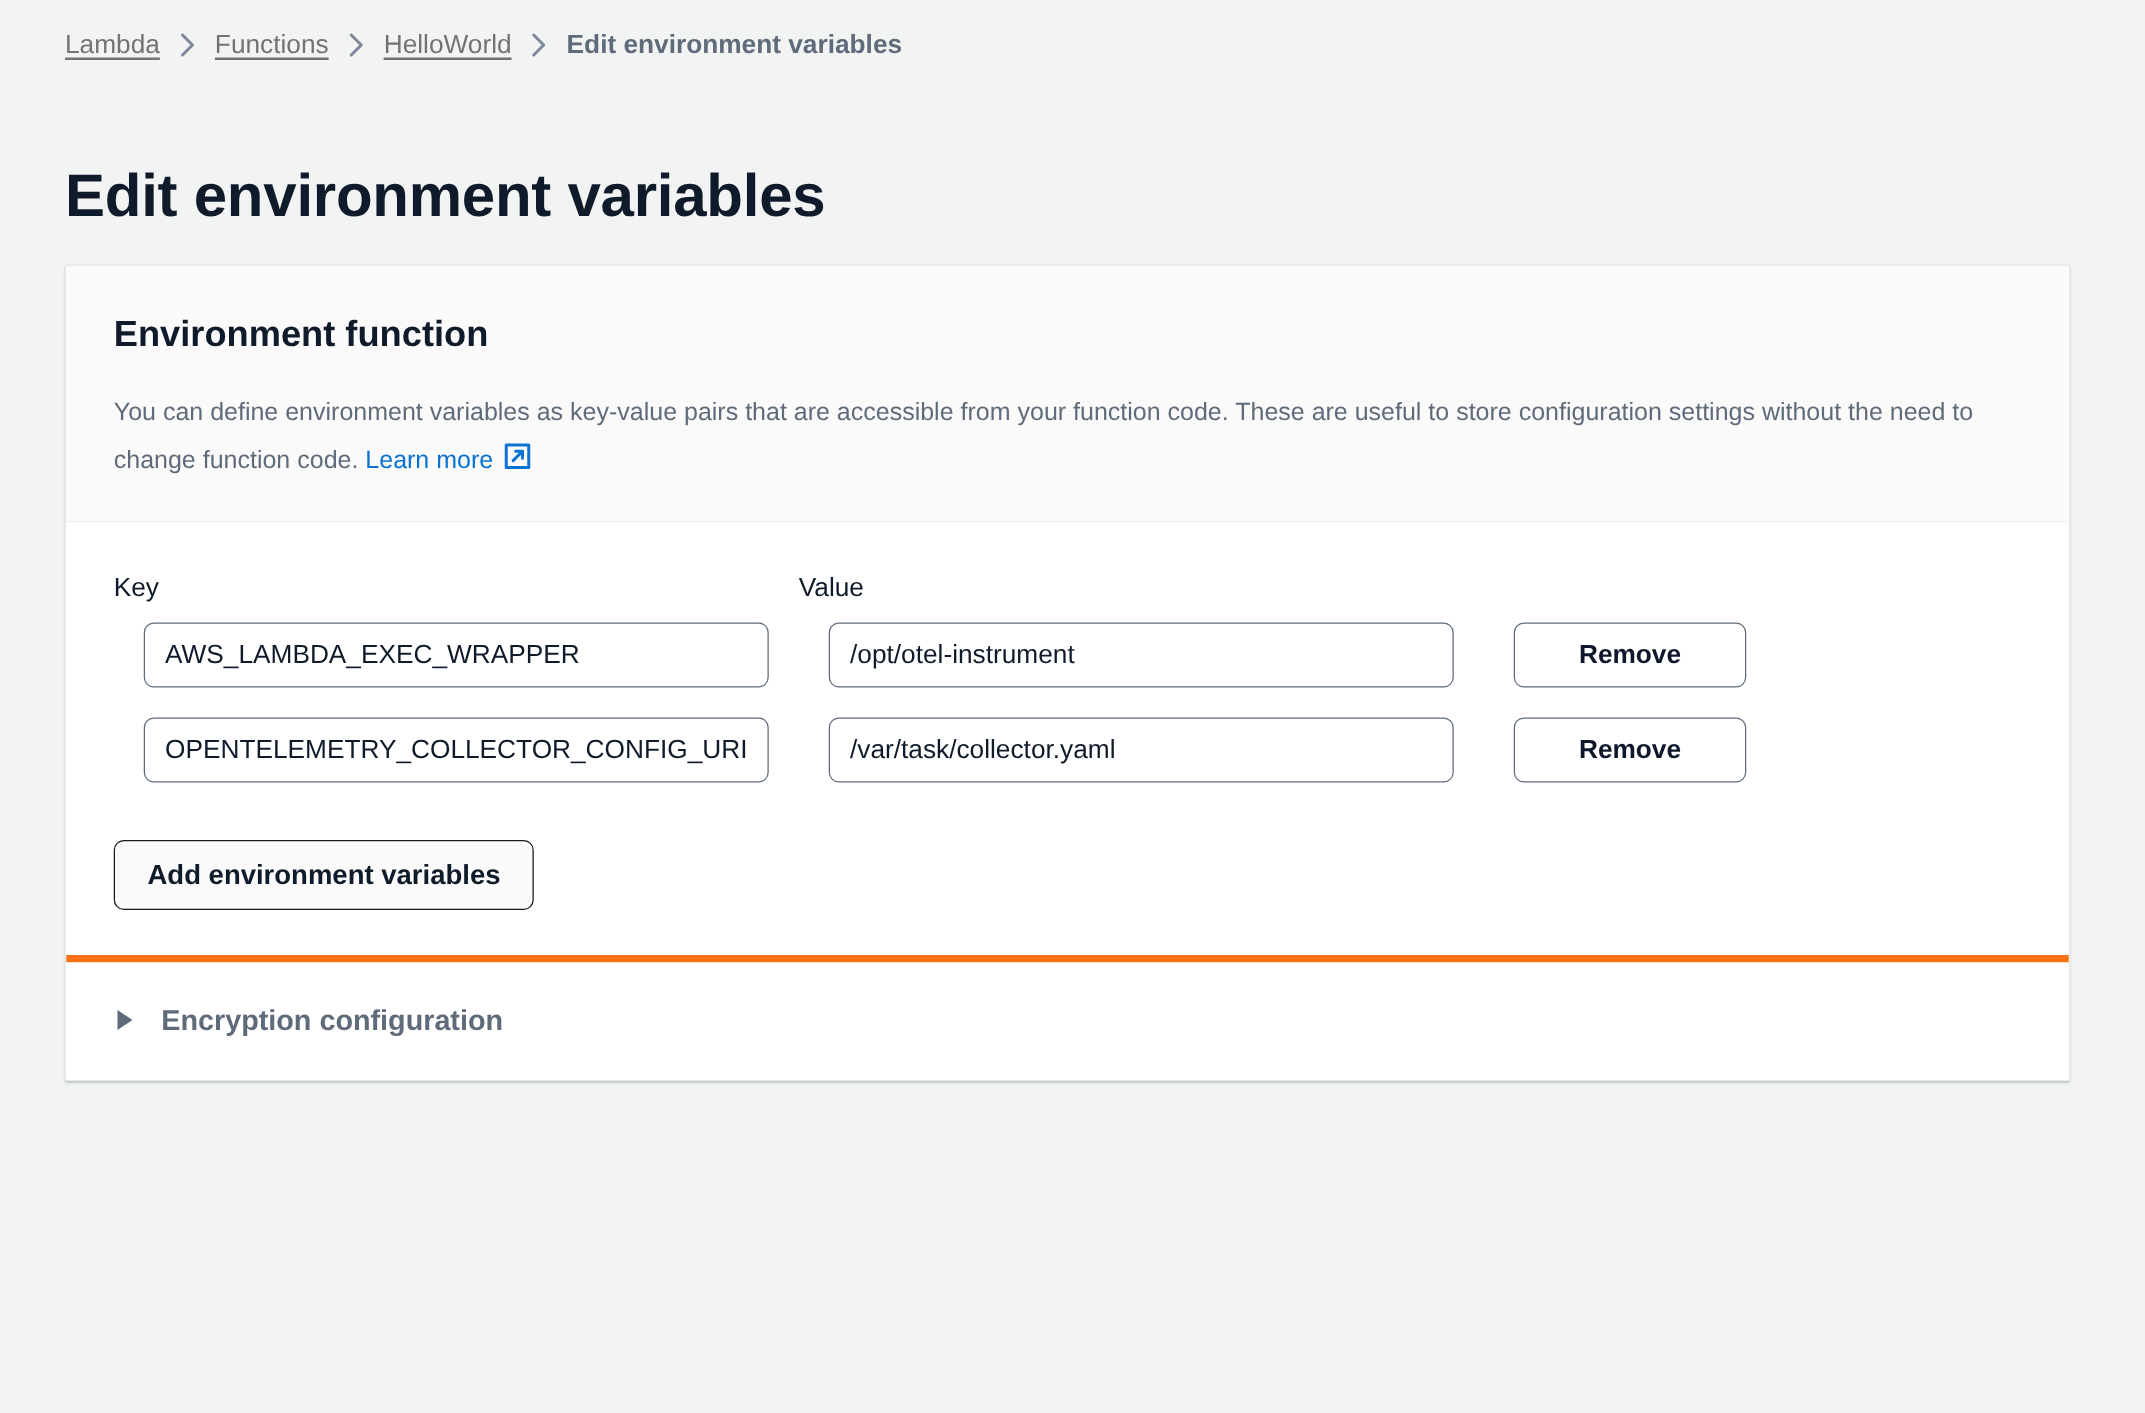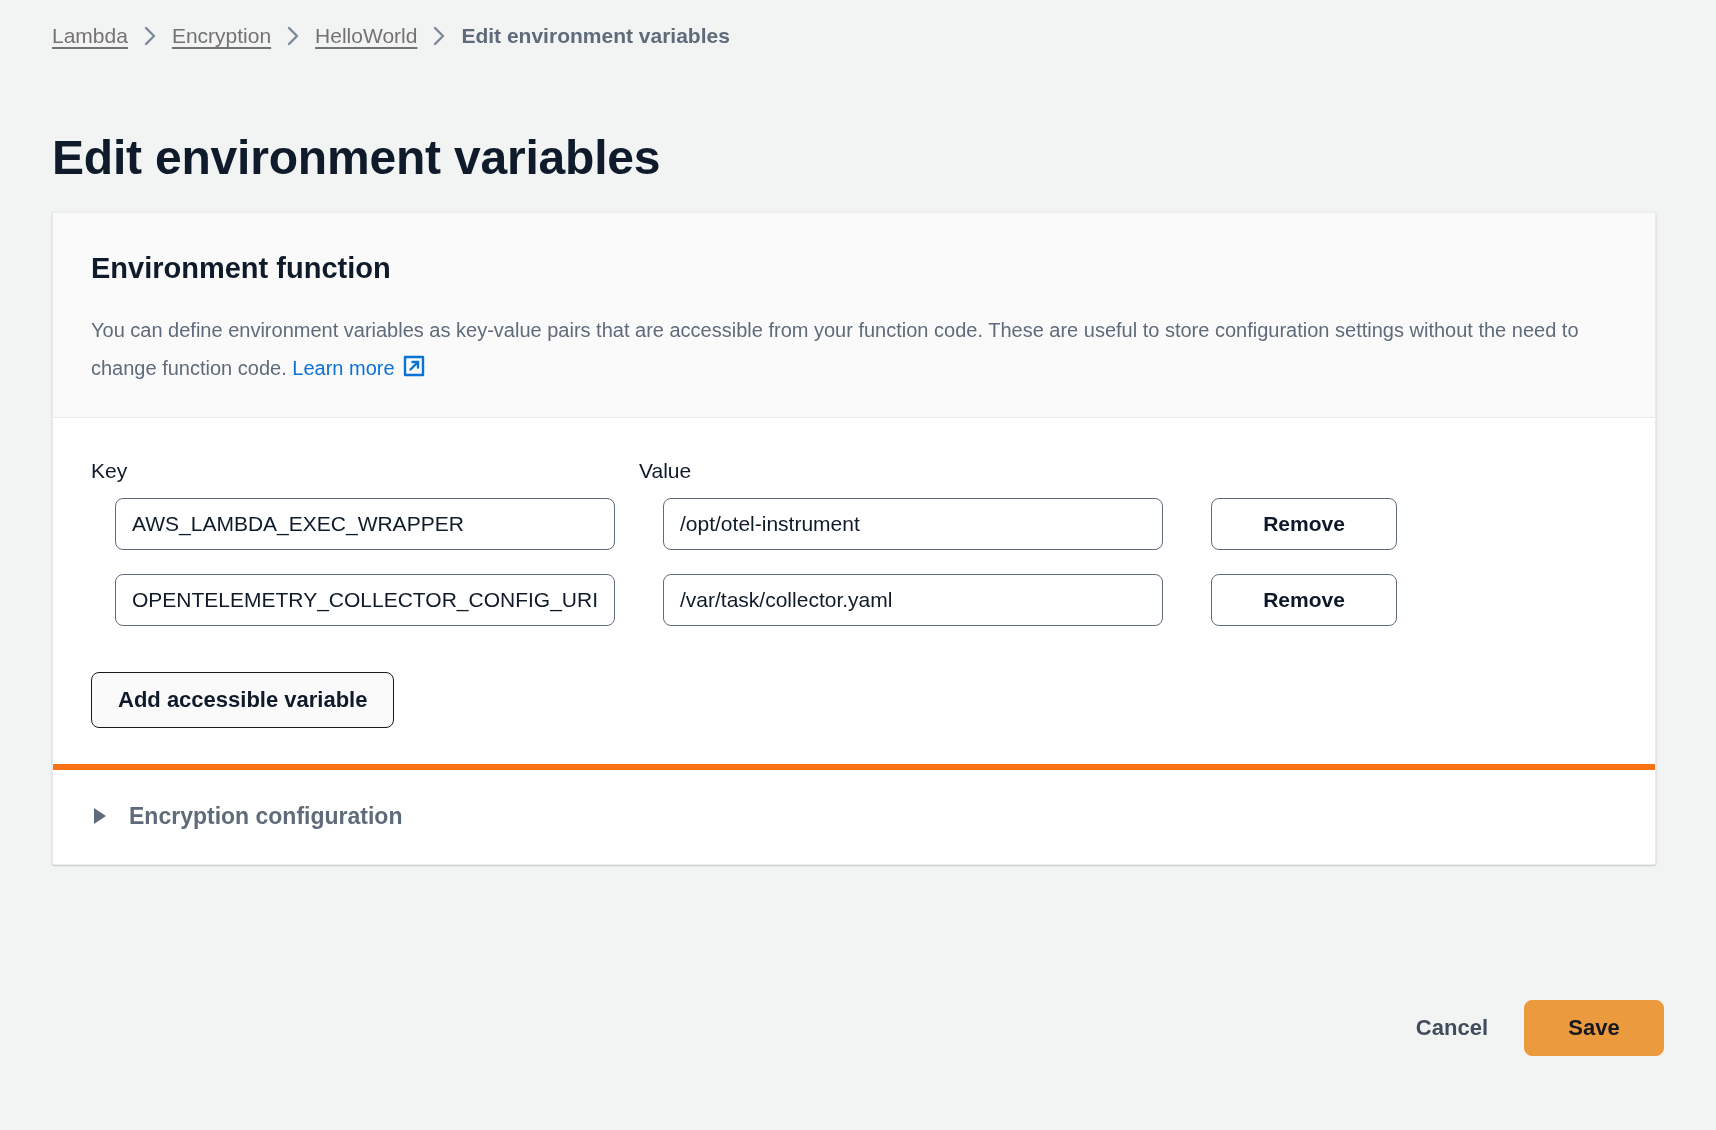--- a/index.html
+++ b/index.html
@@ -243,21 +243,21 @@
 
 <div class="page">
 
   <nav class="breadcrumb">
     <span class="crumb-link">Lambda</span>
     <span class="crumb-sep">
       <svg width="16" height="24" viewBox="0 0 16 24" fill="none" aria-hidden="true">
         <path d="M4 4 L12 12 L4 20" stroke="#7d8998" stroke-width="2.4" stroke-linecap="round" stroke-linejoin="round"></path>
       </svg>
     </span>
-    <span class="crumb-link">Encryption</span>
+    <span class="crumb-link">Functions</span>
     <span class="crumb-sep">
       <svg width="16" height="24" viewBox="0 0 16 24" fill="none" aria-hidden="true">
         <path d="M4 4 L12 12 L4 20" stroke="#7d8998" stroke-width="2.4" stroke-linecap="round" stroke-linejoin="round"></path>
       </svg>
     </span>
     <span class="crumb-link">HelloWorld</span>
     <span class="crumb-sep">
       <svg width="16" height="24" viewBox="0 0 16 24" fill="none" aria-hidden="true">
         <path d="M4 4 L12 12 L4 20" stroke="#7d8998" stroke-width="2.4" stroke-linecap="round" stroke-linejoin="round"></path>
       </svg>
@@ -302,32 +302,28 @@
       <div class="var-row">
         <div class="field-wrap key-col">
           <input class="txt-input" type="text" value="OPENTELEMETRY_COLLECTOR_CONFIG_URI" style="">
         </div>
         <div class="field-wrap value-col">
           <input class="txt-input" type="text" value="/var/task/collector.yaml" style="">
         </div>
         <button class="btn-remove">Remove</button>
       </div>
 
-      <button class="btn-add">Add accessible variable</button>
+      <button class="btn-add">Add environment variables</button>
     </div>
 
     <div class="expander">
       <span class="expander-caret">
         <svg width="18" height="20" viewBox="0 0 18 20" aria-hidden="true">
           <path d="M3 2 L15 10 L3 18 Z" fill="#5f6b7a"></path>
         </svg>
       </span>
       <span class="expander-title">Encryption configuration</span>
     </div>
 
   </section>
 
-  <div class="footer-actions">
-    <button class="btn-cancel">Cancel</button>
-    <button class="btn-save">Save</button>
-  </div>
 
 </div>
 
 </body></html>

